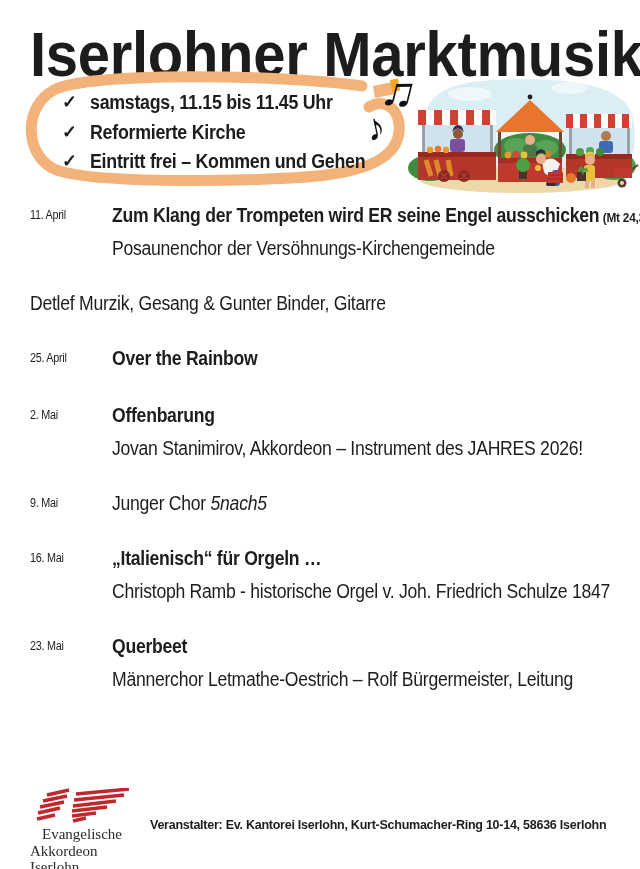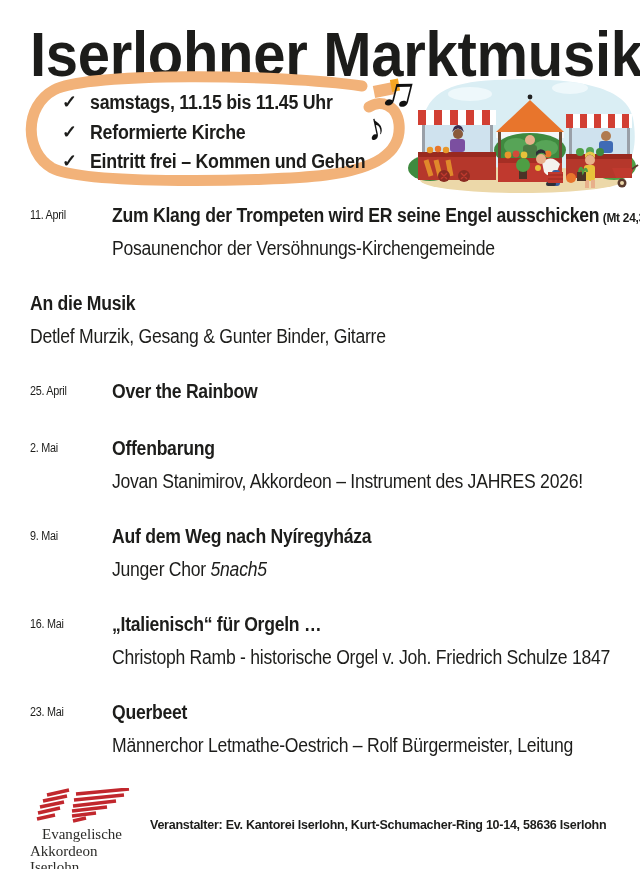--- a/index.html
+++ b/index.html
@@ -260,21 +260,20 @@
     <div class="event">
       <div class="event-date"><span class="cx">11. April</span></div>
       <div class="event-body">
         <div class="event-title-line"><span class="cx"><span>Zum Klang der Trompeten wird ER seine Engel ausschicken</span><span class="event-note">(Mt 24,31)</span></span></div>
         <div class="event-sub-line"><span class="cx"><span>Posaunenchor der Versöhnungs-Kirchengemeinde</span><span class="event-sub-em"></span></span></div>
       </div>
     </div>
 
     <div class="event">
       <div class="event-body">
-        <div class="event-title-line"><span class="cx"><span>An die Musik</span><span class="event-note"></span></span></div>
         <div class="event-sub-line"><span class="cx"><span>Detlef Murzik, Gesang &amp; Gunter Binder, Gitarre</span><span class="event-sub-em"></span></span></div>
       </div>
     </div>
 
     <div class="event">
       <div class="event-date"><span class="cx">25. April</span></div>
       <div class="event-body">
         <div class="event-title-line"><span class="cx"><span>Over the Rainbow</span><span class="event-note"></span></span></div>
       </div>
     </div>
@@ -283,21 +282,20 @@
       <div class="event-date"><span class="cx">2. Mai</span></div>
       <div class="event-body">
         <div class="event-title-line"><span class="cx"><span>Offenbarung</span><span class="event-note"></span></span></div>
         <div class="event-sub-line"><span class="cx"><span>Jovan Stanimirov, Akkordeon – Instrument des JAHRES 2026!</span><span class="event-sub-em"></span></span></div>
       </div>
     </div>
 
     <div class="event">
       <div class="event-date"><span class="cx">9. Mai</span></div>
       <div class="event-body">
-        <div class="event-title-line"><span class="cx"><span>Auf dem Weg nach Nyíregyháza</span><span class="event-note"></span></span></div>
         <div class="event-sub-line"><span class="cx"><span>Junger Chor </span><span class="event-sub-em">5nach5</span></span></div>
       </div>
     </div>
 
     <div class="event">
       <div class="event-date"><span class="cx">16. Mai</span></div>
       <div class="event-body">
         <div class="event-title-line"><span class="cx"><span>„Italienisch“ für Orgeln …</span><span class="event-note"></span></span></div>
         <div class="event-sub-line"><span class="cx"><span>Christoph Ramb - historische Orgel v. Joh. Friedrich Schulze 1847</span><span class="event-sub-em"></span></span></div>
       </div>

